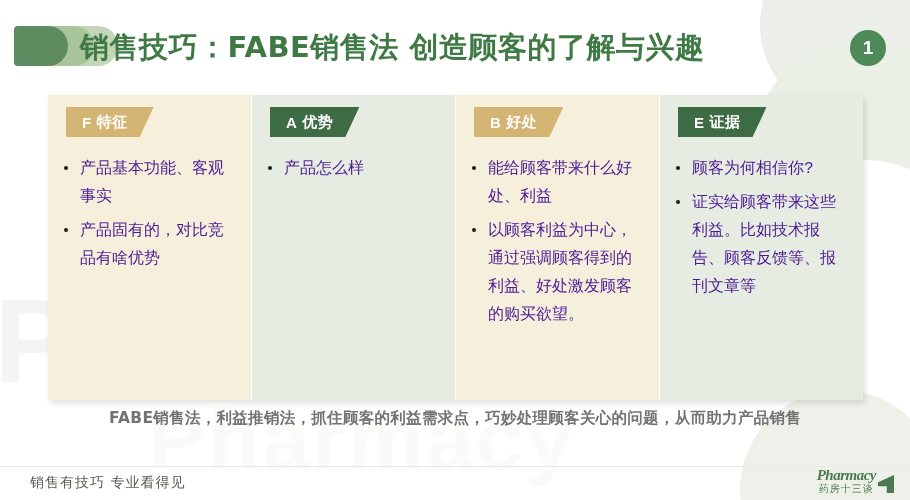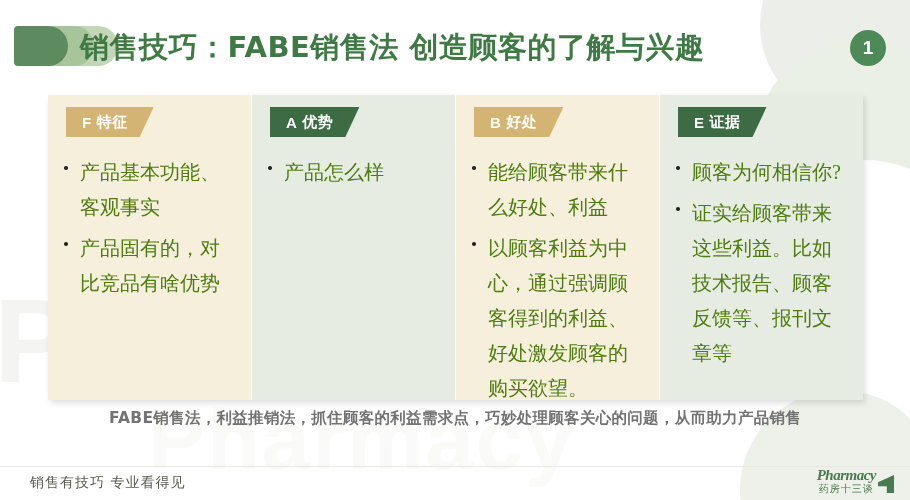--- a/index.html
+++ b/index.html
@@ -99,24 +99,24 @@
   }
   .tag.gold { background:#d3b473; }
   .tag.green{ background:#3d6b43; }
   .tag .tag-letter{ margin-right:5px; }
 
   .bullets{ list-style:none; }
   .bullets li{
     position:relative;
     padding-left:20px;
     margin-bottom:6px;
-    font-size:20px;
+    font-size:16px;
     line-height:1.75;
-    color:#4d7c0f;
-    font-family:Liberation Serif, serif;
+    color:#4c1d95;
+    font-family:Liberation Mono, monospace;
   }
   .bullets li::before{
     content:"";
     position:absolute; left:4px; top:11px;
     width:4px; height:4px; border-radius:50%;
     background:#1d1d1b;
   }
 
   
   .summary{

